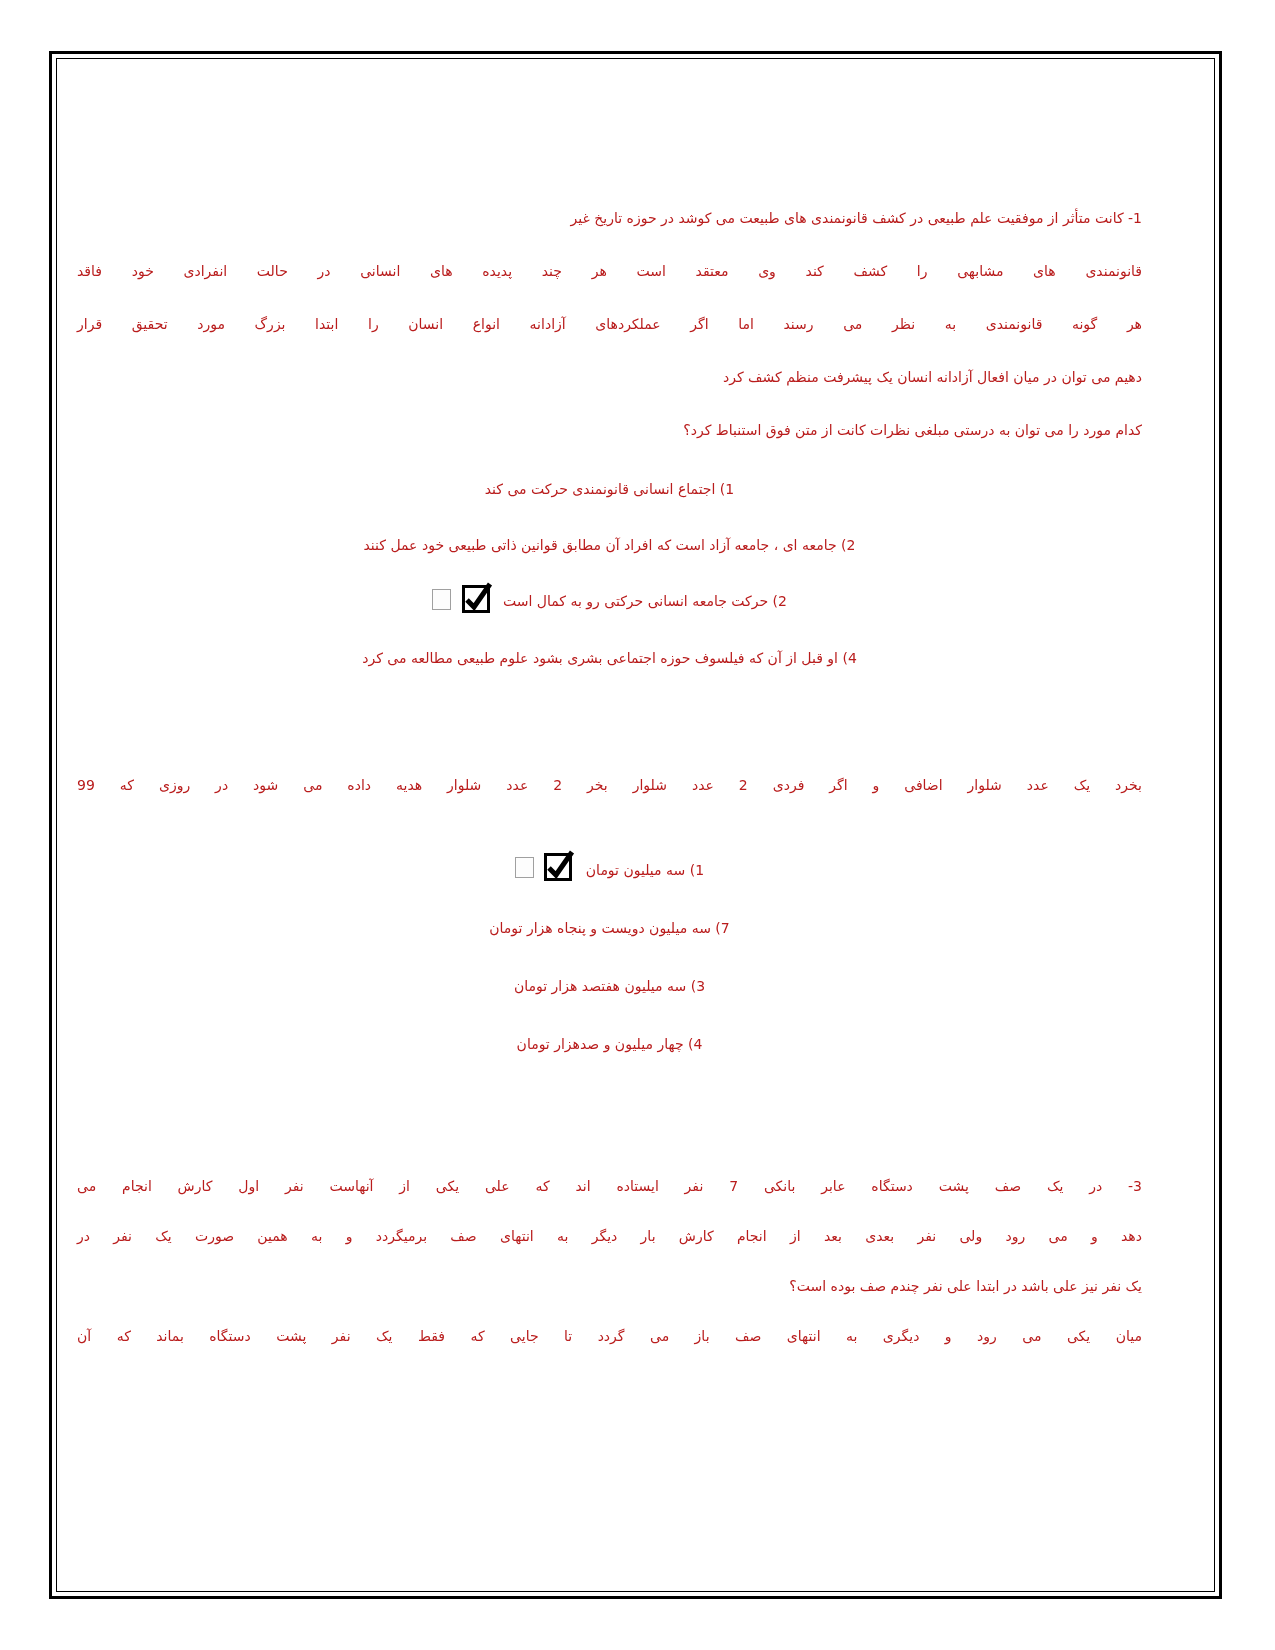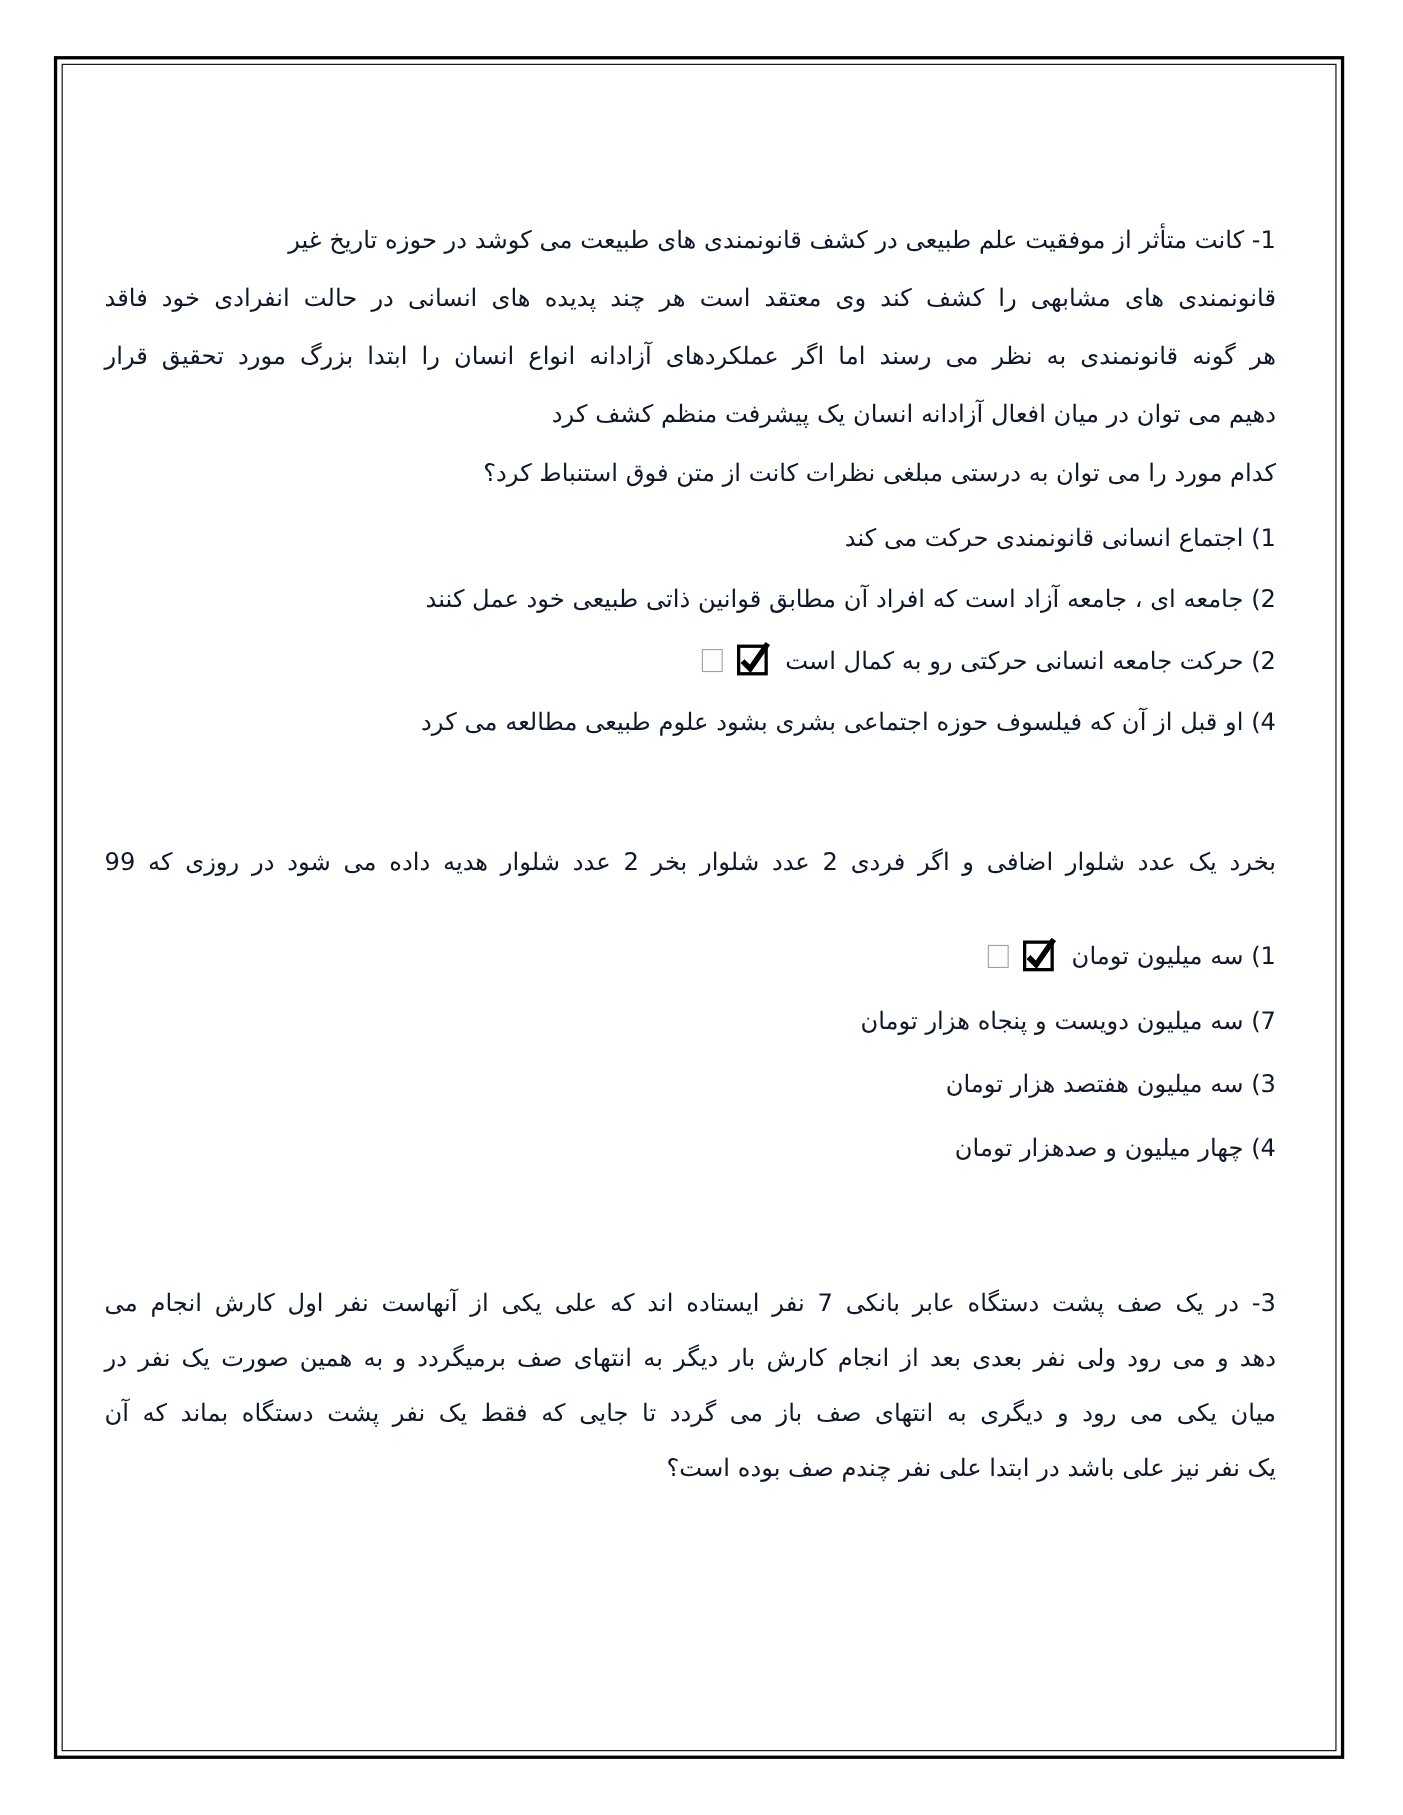--- a/index.html
+++ b/index.html
@@ -8,31 +8,31 @@
     font-family:"DejaVu Sans",sans-serif;color:#111111;overflow:hidden;
   }
   .frame-outer{
     position:absolute;left:49px;top:51px;width:1173px;height:1548px;
     border:3px solid #000000;box-sizing:border-box;
   }
   .frame-inner{
     position:absolute;inset:4px;border:1px solid #000000;
   }
   .content{
-    position:absolute;top:0;right:115px;width:1065px;
-    direction:rtl;font-size:22px;color:#0f172a;
+    position:absolute;top:0;right:133px;width:1065px;
+    direction:rtl;font-size:14px;color:#b91c1c;
   }
   .ln{line-height:53px;text-align:right;}
   .ln.just{text-align:justify;text-align-last:justify;text-justify:inter-word;}
   .ln3{line-height:50px;}
   .para{margin:0;}
   #q1-para{margin-top:192px;}
   #q2-para{margin-top:74px;}
   #q3-para{margin-top:90px;}
-  .opt{line-height:53px;text-align:right;margin-top:3px;}
+  .opt{line-height:53px;text-align:center;margin-top:3px;}
   #q1-opts .opt:first-child{margin-top:6px;}
   #q2-opts .opt:first-child{margin-top:32px;}
   #q2-opts .opt + .opt{margin-top:5px;}
   .cb-group{display:inline-block;margin-right:9px;white-space:nowrap;vertical-align:middle;}
   .cb-checked{
     display:inline-block;position:relative;width:22px;height:22px;
     border:3px solid #000;box-sizing:content-box;vertical-align:-6px;
   }
   .cb-checked svg{position:absolute;left:0;top:0;overflow:visible;}
   .cb-empty{
@@ -105,18 +105,18 @@
         <span>3) سه میلیون هفتصد هزار تومان</span>
       </div>
       <div class="opt">
         <span>4) چهار میلیون و صدهزار تومان</span>
       </div>
     </div>
 
     <div class="para" id="q3-para">
       <div class="ln ln3 just">3- در یک صف پشت دستگاه عابر بانکی 7 نفر ایستاده اند که علی یکی از آنهاست نفر اول کارش انجام می</div>
       <div class="ln ln3 just">دهد و می رود ولی نفر بعدی بعد از انجام کارش بار دیگر به انتهای صف برمیگردد و به همین صورت یک نفر در</div>
+      <div class="ln ln3">یک نفر نیز علی باشد در ابتدا علی نفر چندم صف بوده است؟</div>
       <div class="ln ln3 just">میان یکی می رود و دیگری به انتهای صف باز می گردد تا جایی که فقط یک نفر پشت دستگاه بماند که آن</div>
-      <div class="ln ln3">یک نفر نیز علی باشد در ابتدا علی نفر چندم صف بوده است؟</div>
     </div>
 
   </div>
 </div>
 
 </body></html>

